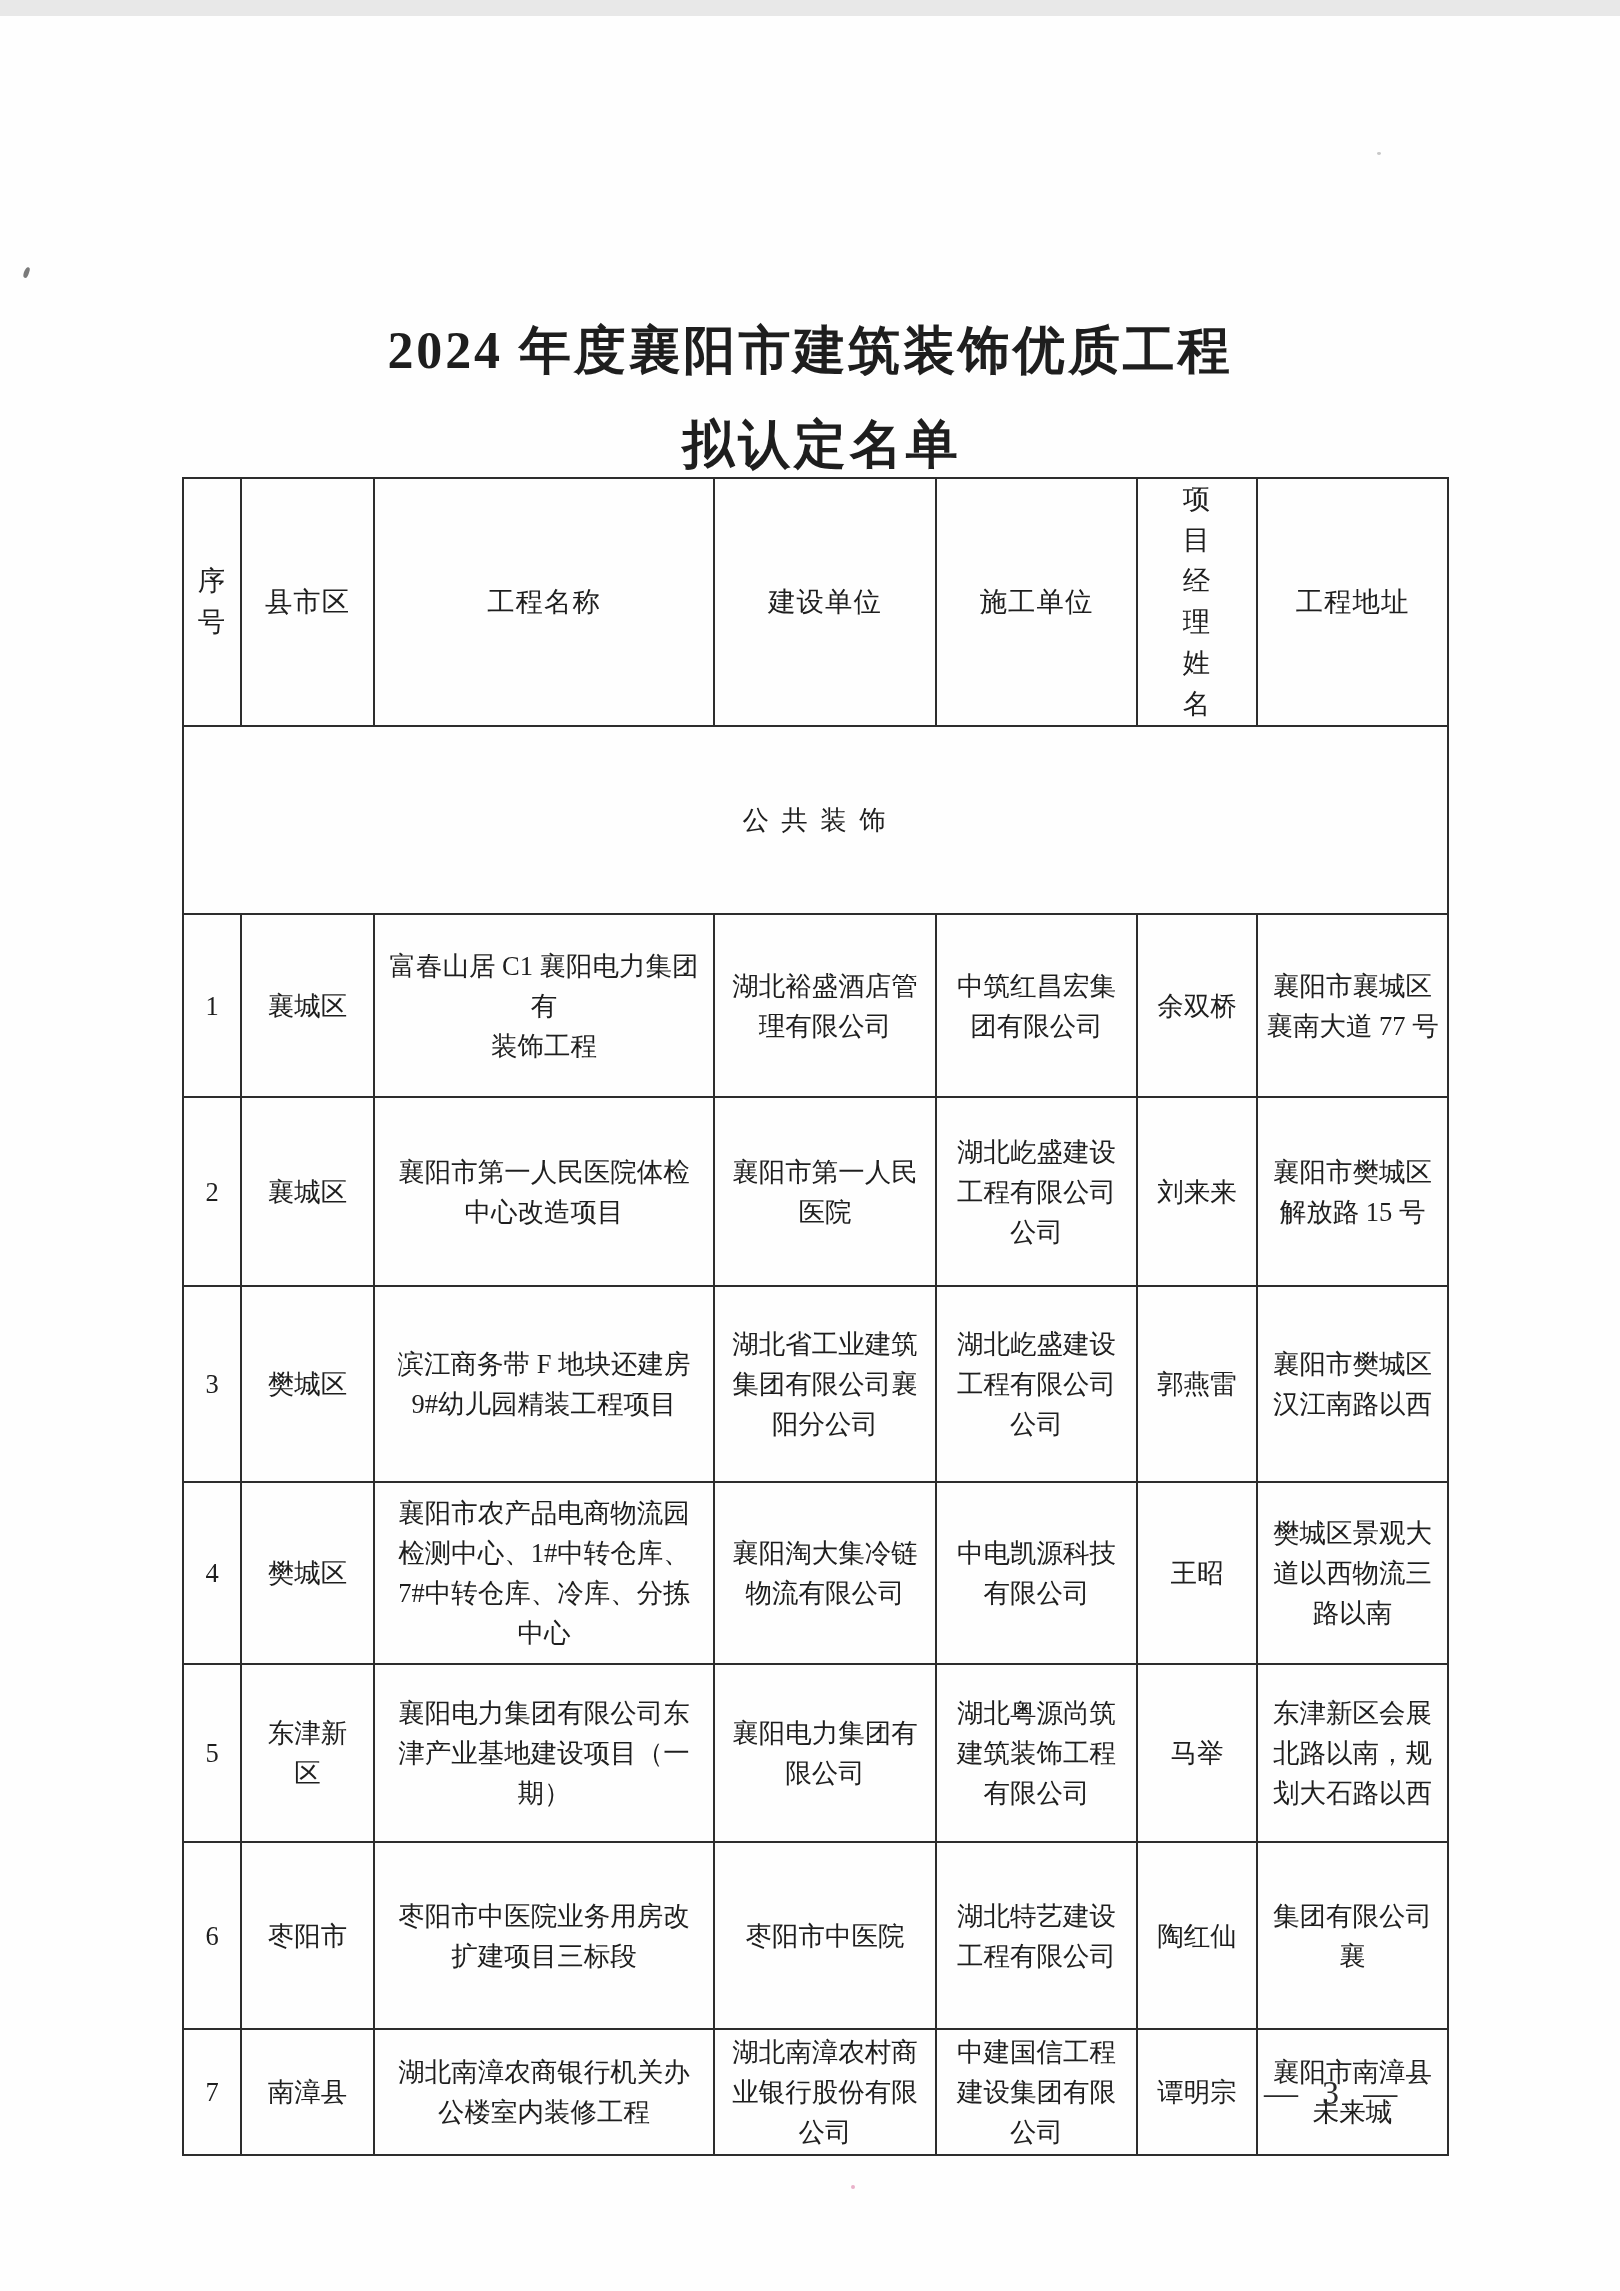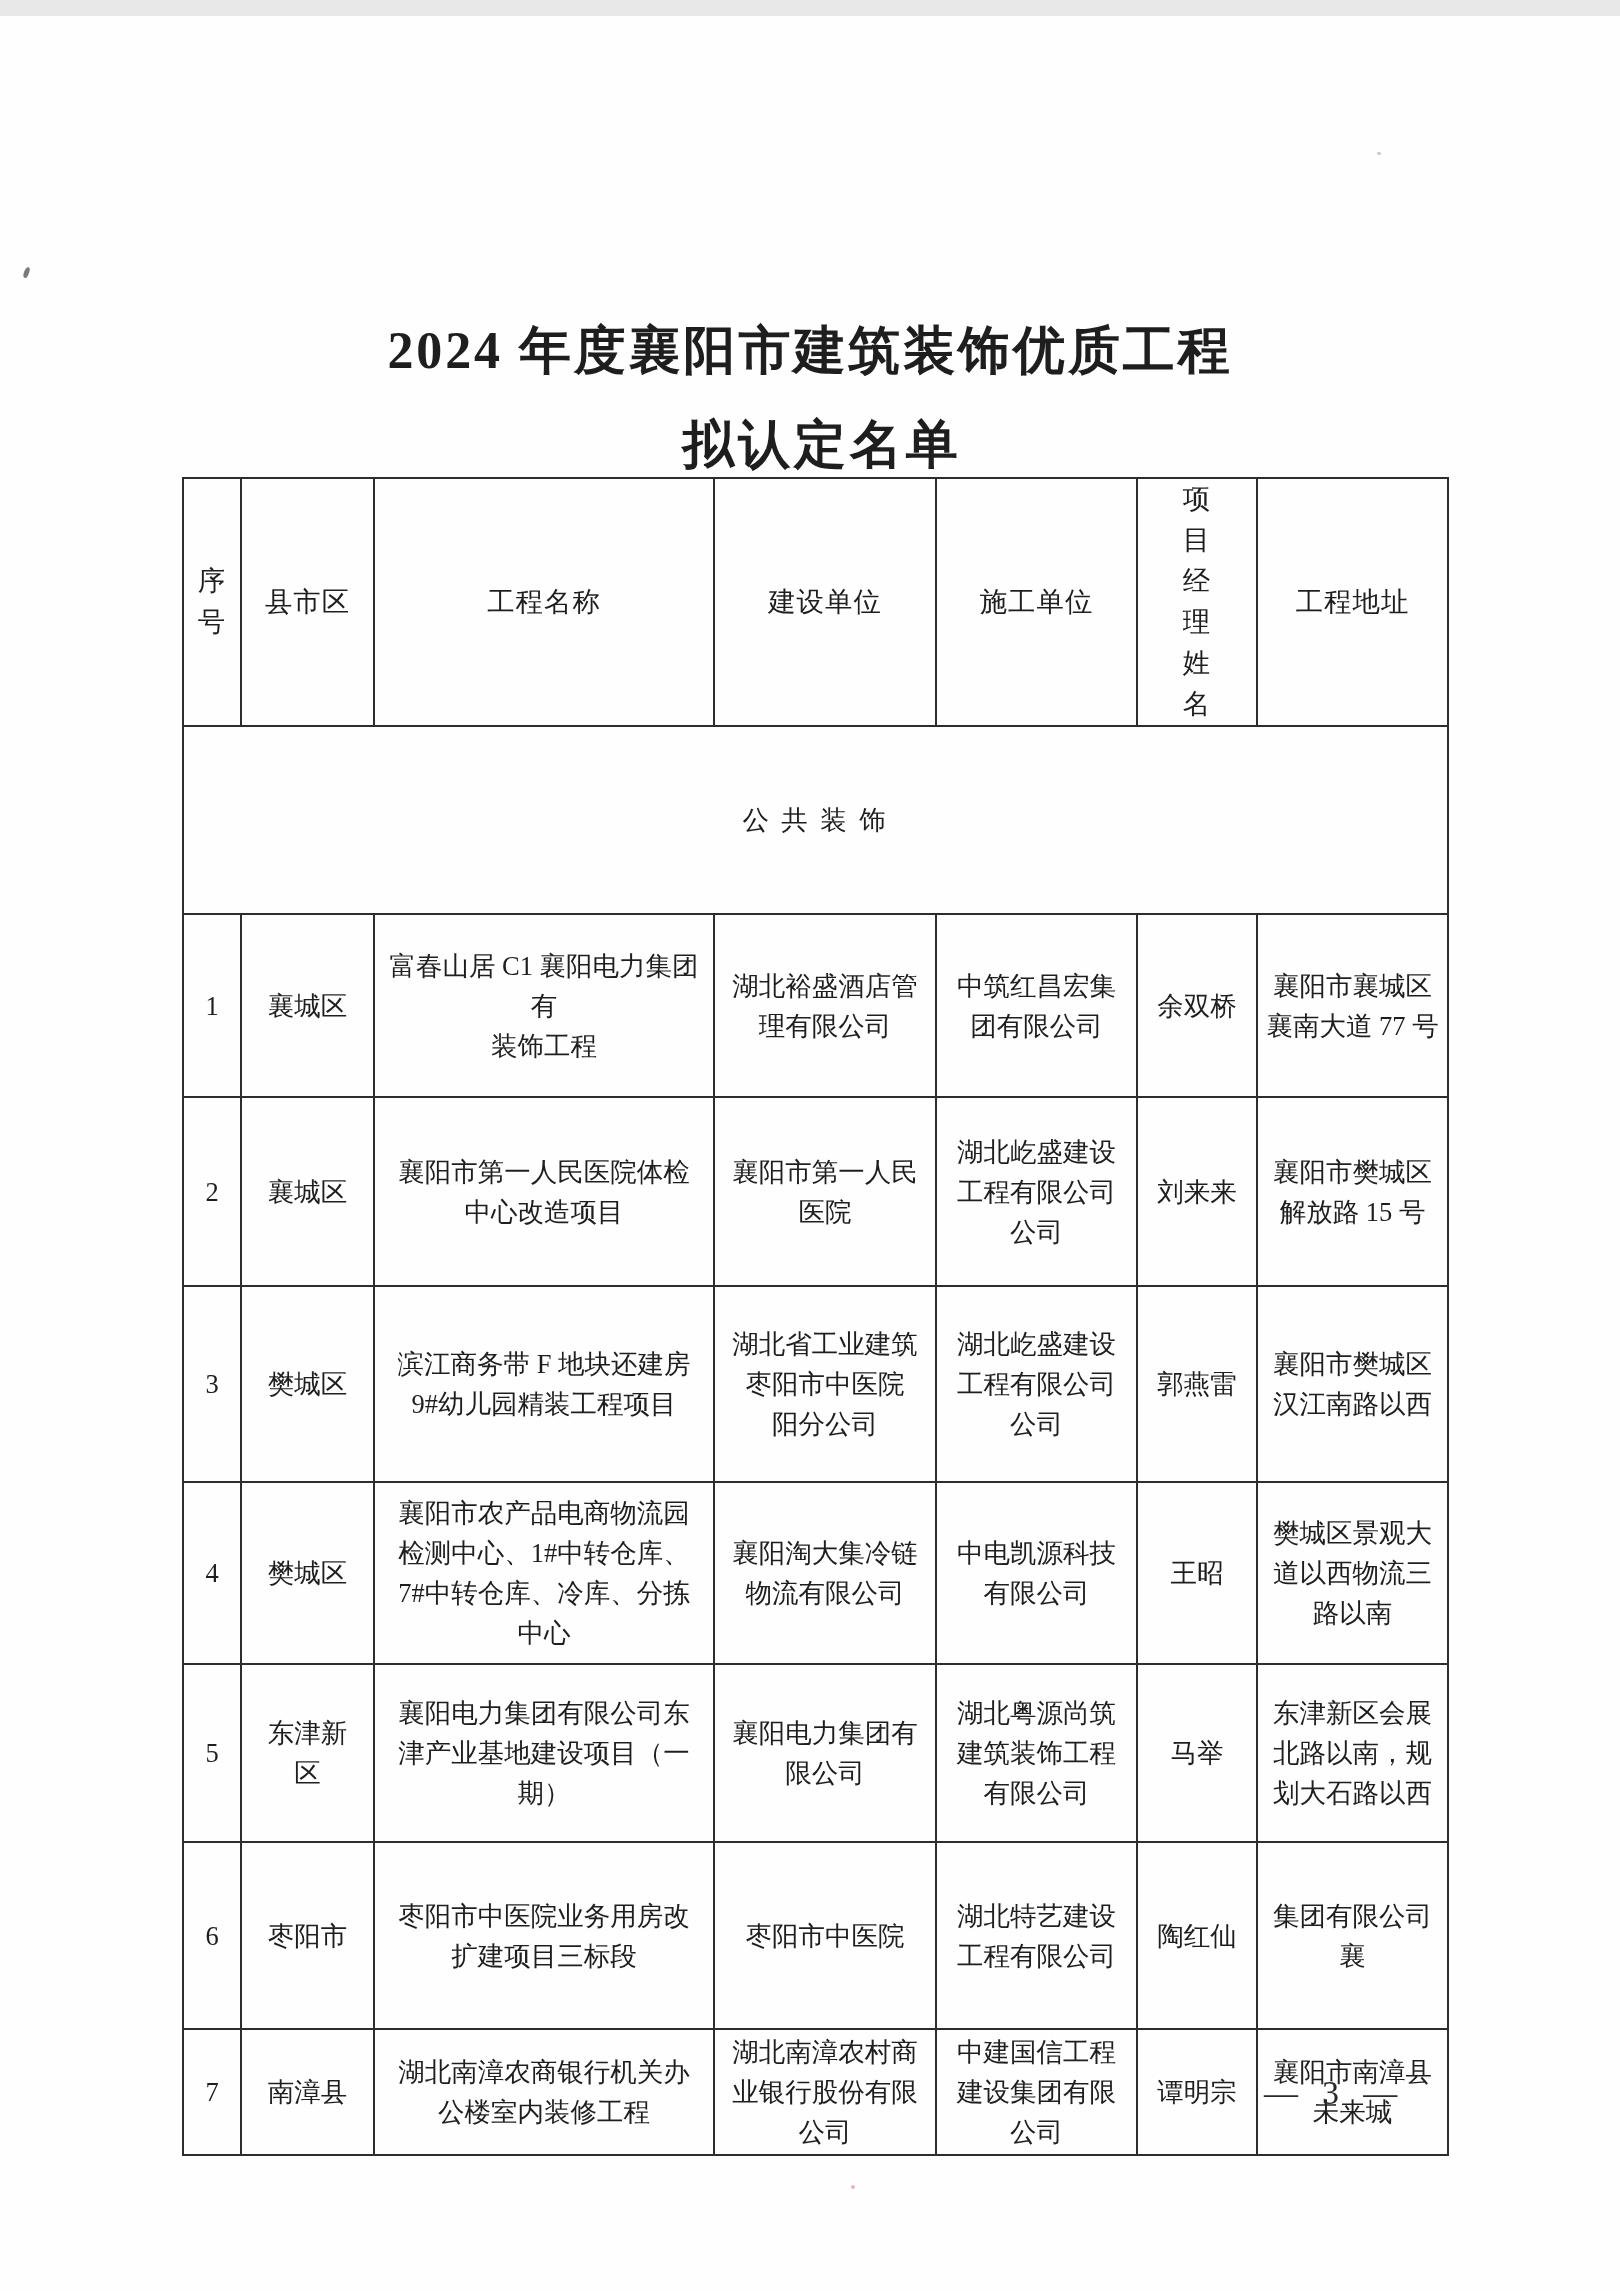--- a/index.html
+++ b/index.html
@@ -173,21 +173,21 @@
             <td class="td-project_manager">刘来来</td>
             <td class="td-project_address">襄阳市樊城区
 解放路 15 号</td>
           </tr>
           <tr>
             <td class="td-index">3</td>
             <td class="td-district">樊城区</td>
             <td class="td-project_name">滨江商务带 F 地块还建房
 9#幼儿园精装工程项目</td>
             <td class="td-construction_unit">湖北省工业建筑
-枣阳市中医院
+集团有限公司襄
 阳分公司</td>
             <td class="td-builder_unit">湖北屹盛建设
 工程有限公司
 公司</td>
             <td class="td-project_manager">郭燕雷</td>
             <td class="td-project_address">襄阳市樊城区
 汉江南路以西</td>
           </tr>
           <tr>
             <td class="td-index">4</td>

